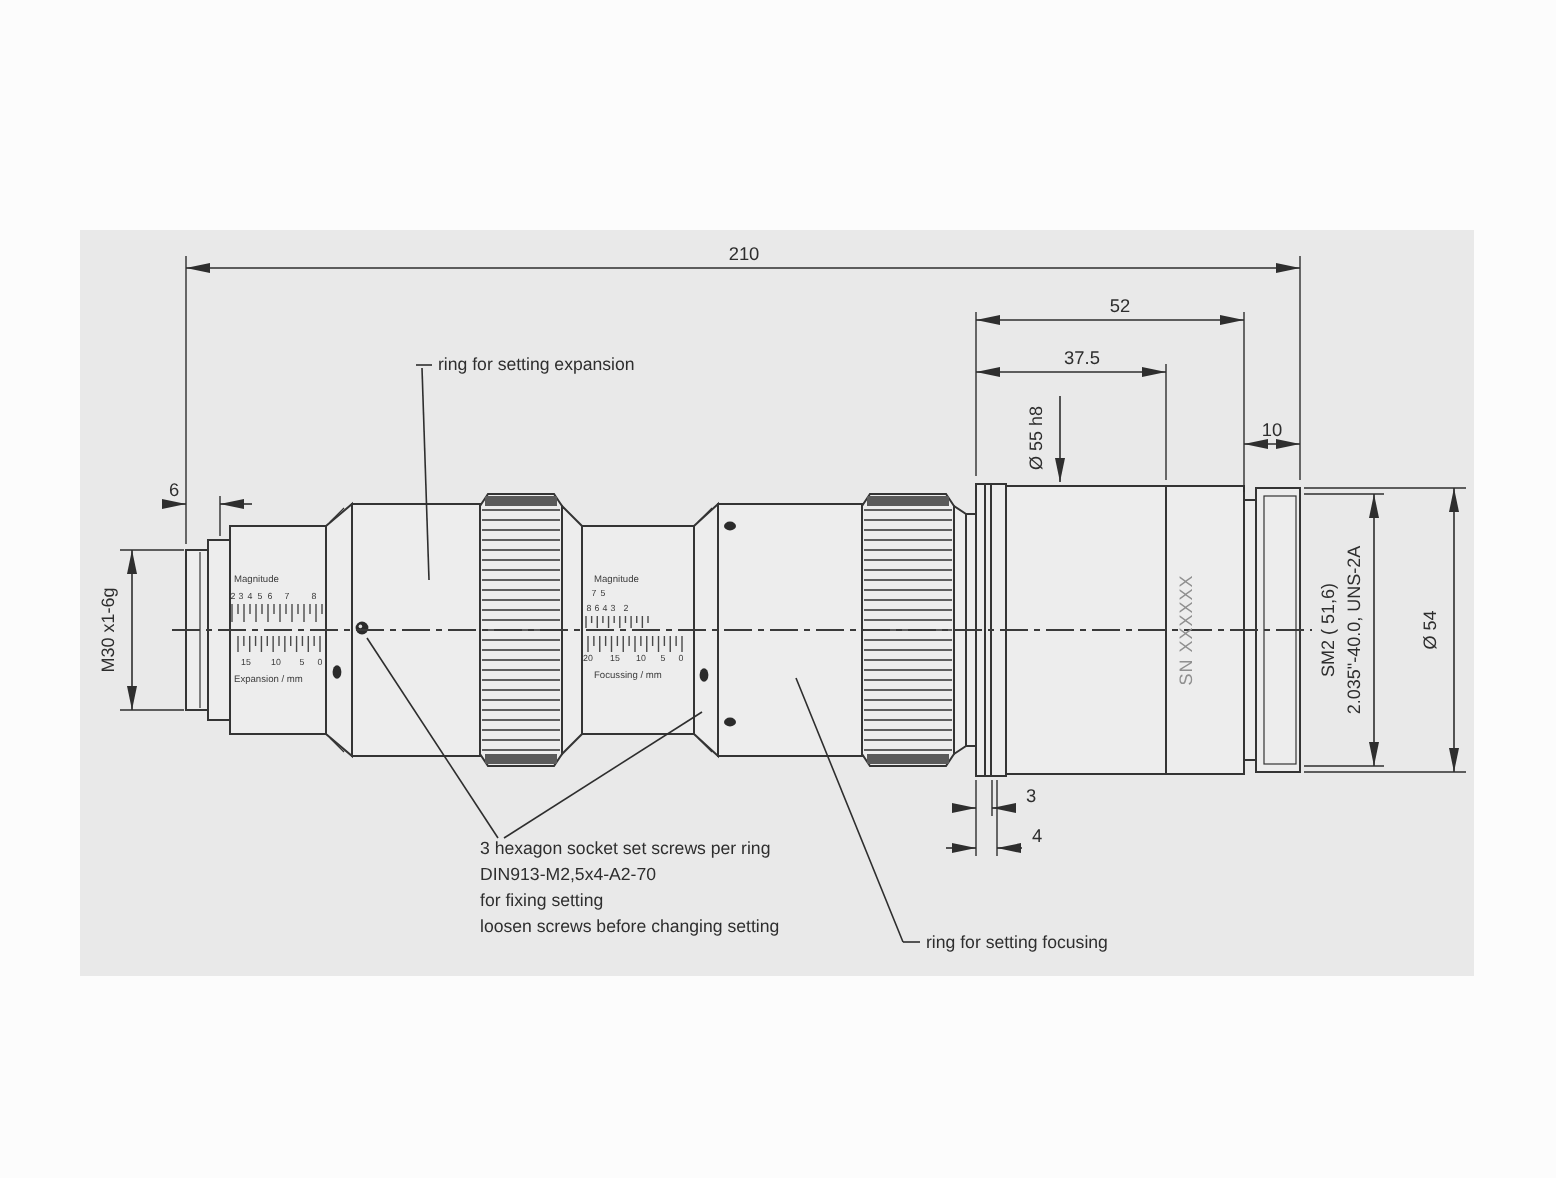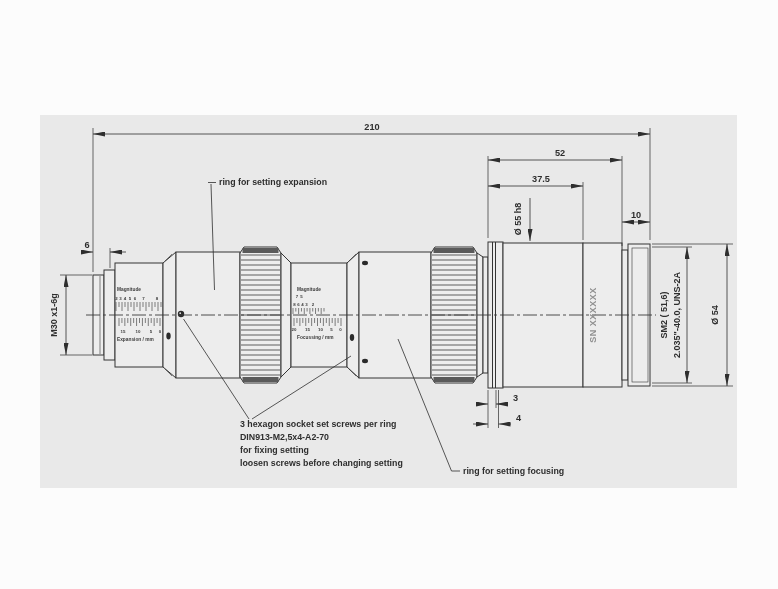--- a/index.html
+++ b/index.html
@@ -1,17 +1,17 @@
 <!DOCTYPE html>
 <html><head>
 <meta charset="utf-8">
 <style>
   html,body{margin:0;padding:0;background:#fcfcfc;}
   .stage{position:relative;width:778px;height:589px;background:#fcfcfc;overflow:hidden;
-         font-family:"Liberation Sans", sans-serif;font-weight:bold;}
+         font-family:"Liberation Sans", sans-serif;}
   svg text{font-family:"Liberation Sans", sans-serif;fill:#2e2e2e;}
   .dimtxt{font-size:9.2px;}
   .lbltxt{font-size:8.8px;}
   .microT{font-size:4.8px;fill:#3c3c3c;}
   .microN{font-size:4.4px;fill:#3c3c3c;}
   .rot{font-size:9px;}
   .serial{font-size:9px;fill:#909090;letter-spacing:.5px;}
   .outline{fill:#ededed;stroke:#343434;stroke-width:1;}
   .edge{stroke:#343434;stroke-width:1;fill:none;}
   .thin{stroke:#343434;stroke-width:.6;fill:none;}

